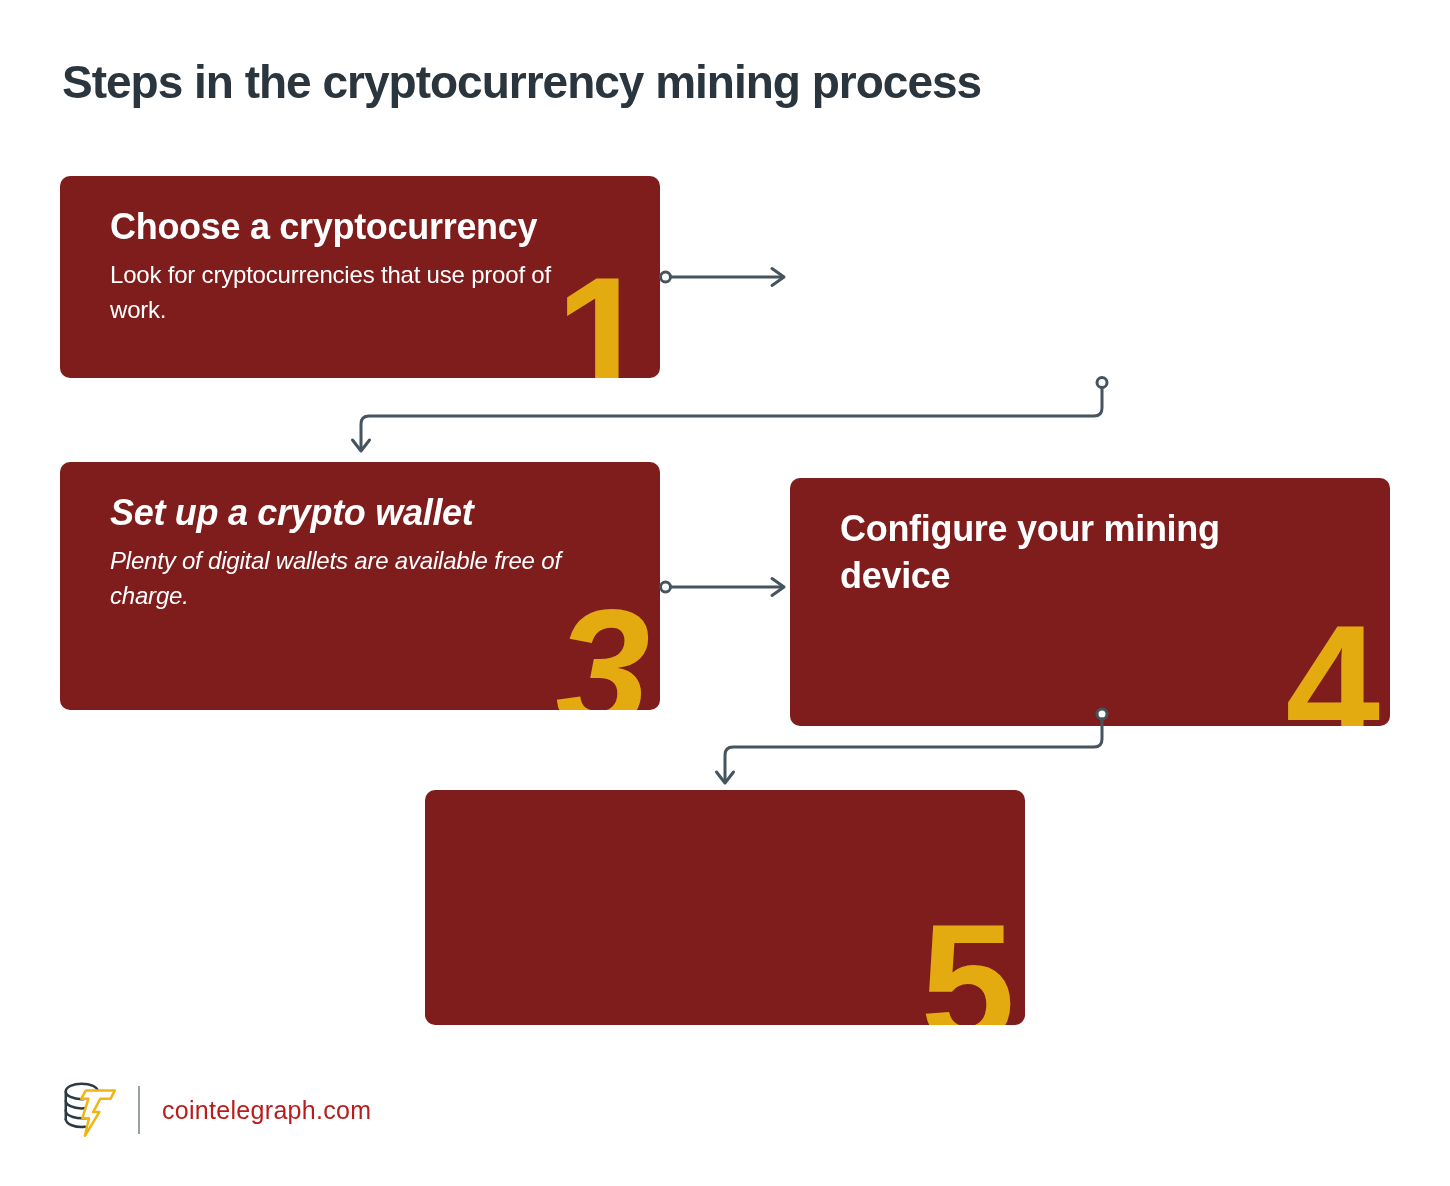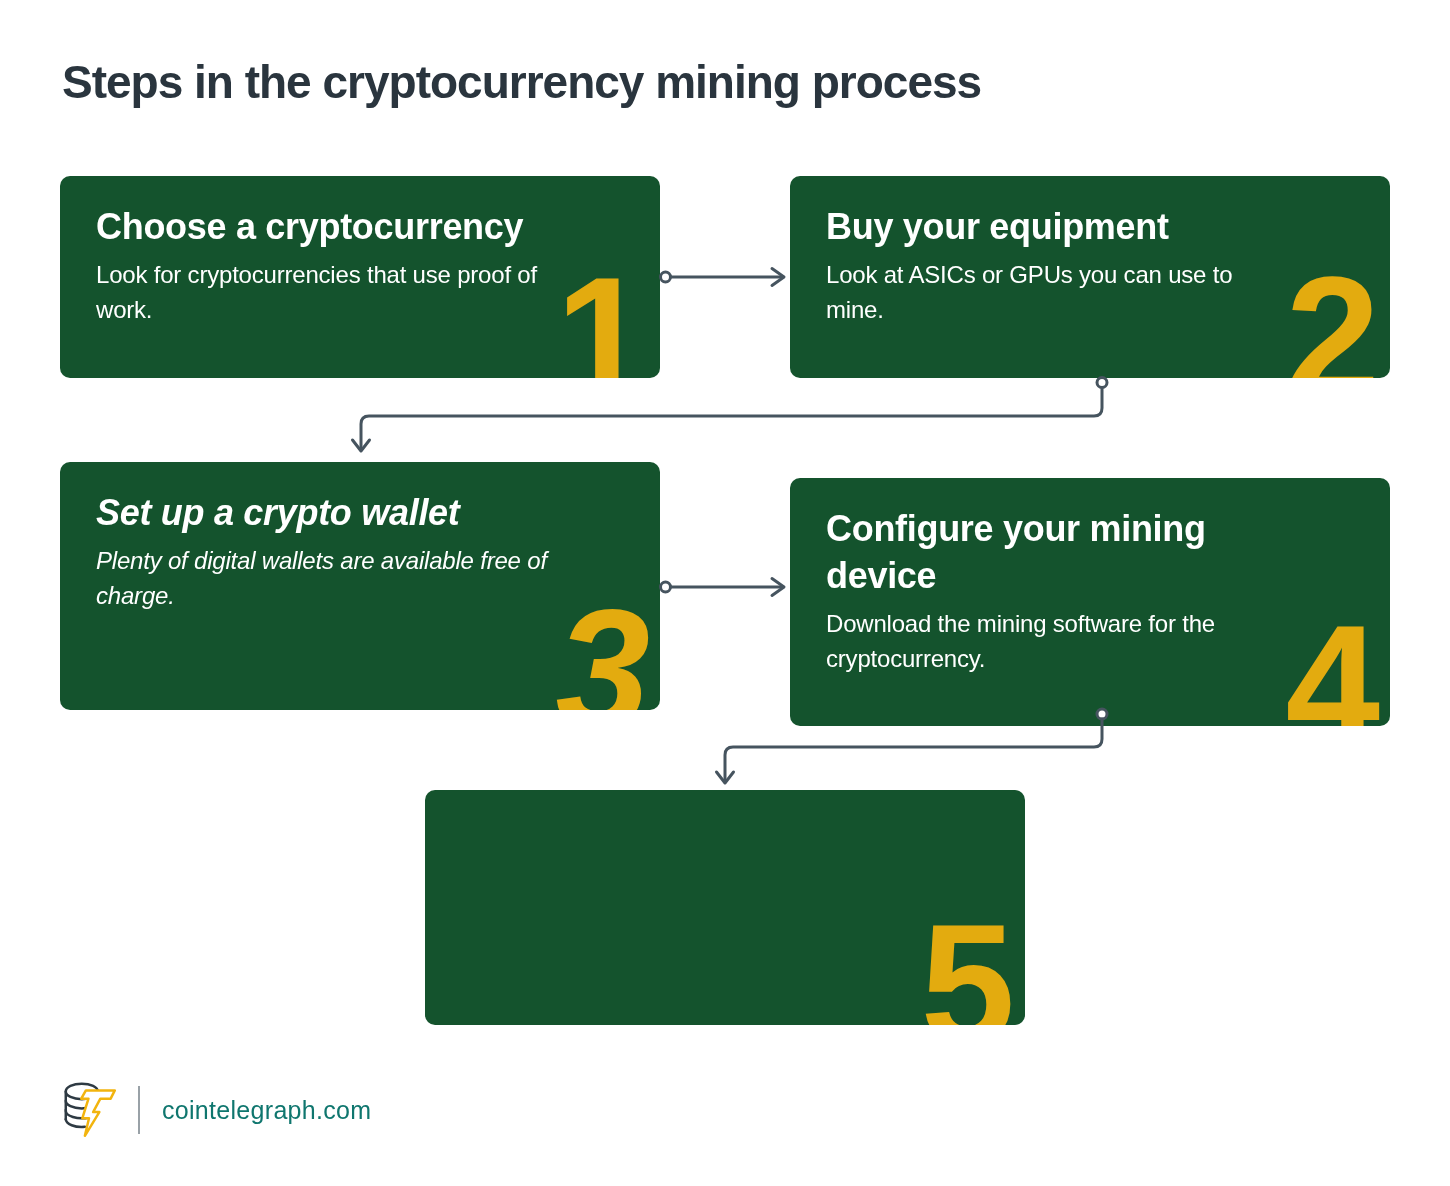--- a/index.html
+++ b/index.html
@@ -13,26 +13,26 @@
   .canvas{position:absolute;inset:0;width:1450px;height:924px;}
 
   .title{
     position:absolute;left:62px;top:56px;
     font-size:46px;font-weight:800;letter-spacing:-1px;
     color:#2A353E;line-height:1.15;margin:0;
   }
 
   .card{
     position:absolute;
-    background:#14532d;
+    background:#7f1d1d;
     border-radius:10px;
     overflow:hidden;
     color:#ffffff;
     box-sizing:border-box;
-    padding:28px 40px 0 36px;
+    padding:28px 40px 0 50px;
   }
   .card h2{
     margin:0 0 6px 0;
     font-size:36px;font-weight:700;line-height:1.3;
     letter-spacing:-0.3px;
   }
   .card p{
     margin:0;
     font-size:24px;font-weight:400;line-height:1.46;
     letter-spacing:-0.2px;
@@ -60,51 +60,45 @@
   .footer{
     position:absolute;left:60px;top:1078px;
     display:flex;align-items:center;
   }
   .footer .logo{width:58px;height:64px;flex:0 0 auto;}
   .footer .divider{
     width:2px;height:48px;background:#99A1A7;
     margin:0 22px 0 20px;
   }
   .footer .site{
-    font-size:25px;color:#0f766e;letter-spacing:0.3px;text-align:right;
+    font-size:25px;color:#b91c1c;letter-spacing:0.3px;text-align:right;
   }
 </style>
 </head>
 <body>
 
 <div class="canvas">
 
   <h1 class="title">Steps in the cryptocurrency mining process</h1>
 
   <div class="card c1">
     <h2>Choose a cryptocurrency</h2>
     <p>Look for cryptocurrencies that use proof of work.</p>
     <div class="watermark">1</div>
   </div>
 
-  <div class="card c2">
-    <h2>Buy your equipment</h2>
-    <p>Look at ASICs or GPUs you can use to mine.</p>
-    <div class="watermark">2</div>
-  </div>
 
   <div class="card c3">
     <h2>Set up a crypto wallet</h2>
     <p>Plenty of digital wallets are available free of charge.</p>
     <div class="watermark">3</div>
   </div>
 
   <div class="card c4">
     <h2>Configure your mining device</h2>
-    <p>Download the mining software for the cryptocurrency.</p>
     <div class="watermark">4</div>
   </div>
 
   <div class="card c5">
     <div class="watermark">5</div>
   </div>
 
   <svg class="connectors" width="1450" height="1186" viewBox="0 0 1450 1186">
     <g stroke="#46545F" stroke-width="3" fill="none" stroke-linecap="round" stroke-linejoin="round">
 

